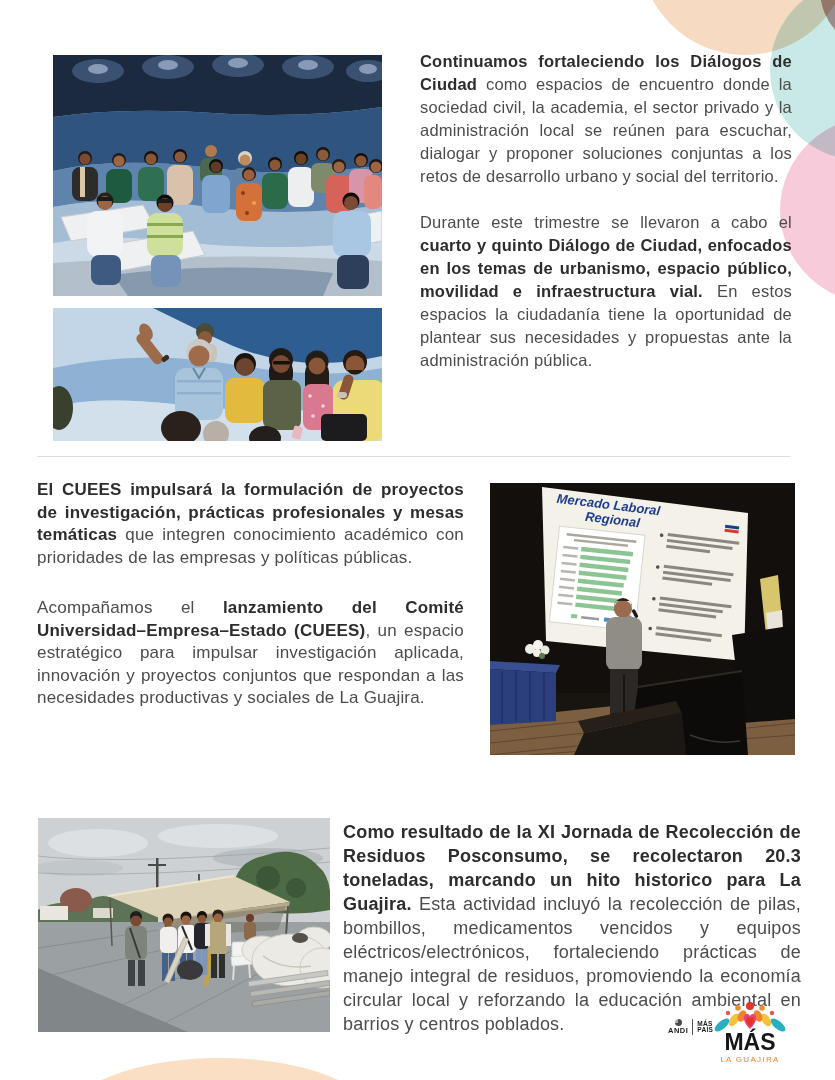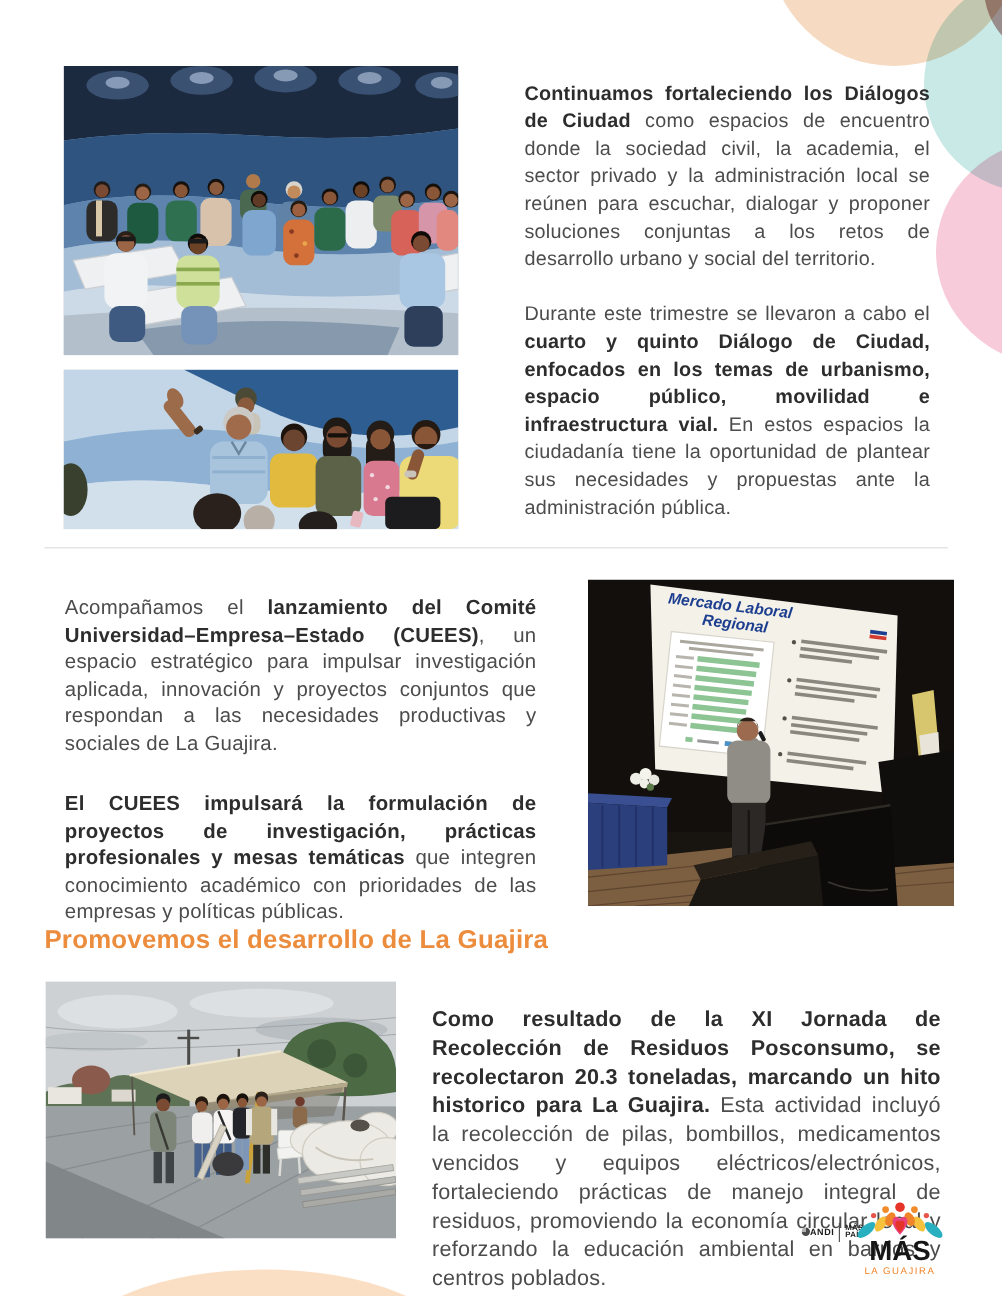--- a/index.html
+++ b/index.html
@@ -14,32 +14,32 @@
   .deco-bottom-peach{left:65px;top:1058px;width:310px;height:124px;background:#fbdfc4;}
   
   .photo{position:absolute;margin:0;overflow:hidden;background:#d8dde2;}
   .photo svg{display:block;width:100%;height:100%;}
   .photo-group{left:53px;top:55px;width:329px;height:241px;}
   .photo-audience{left:53px;top:308px;width:329px;height:133px;}
   .photo-presentation{left:490px;top:483px;width:305px;height:272px;}
   .photo-tent{left:38px;top:818px;width:292px;height:214px;}
   
   .txt{position:absolute;color:#4c4c4c;text-align:justify;letter-spacing:0.2px;}
-  .txt p{margin:17px;}
+  .txt p{margin:0;}
   .txt b{color:#2d2d2d;font-weight:700;}
   .sec1-text{left:420px;top:50px;width:372px;font-size:16.5px;line-height:23px;}
   .sec1-text p + p{margin-top:23px;}
   .sec2-text{left:37px;top:479px;width:427px;font-size:17px;line-height:22.5px;}
   .sec2-text p + p{margin-top:28px;}
   .sec3-text{left:343px;top:820px;width:458px;font-size:18px;line-height:24px;}
   .divider{position:absolute;left:37px;top:456px;width:753px;height:1px;background:#dedede;}
   .orange-heading{position:absolute;left:37px;top:771px;width:500px;margin:0;font-size:21.5px;font-weight:700;color:#ec8c3d;letter-spacing:0.2px;}
   
   .andi-logo{position:absolute;left:668px;top:1019px;display:flex;align-items:center;gap:4px;color:#1a1a1a;}
-  .andi-col{display:flex;flex-direction:row;align-items:center;line-height:1;}
+  .andi-col{display:flex;flex-direction:column;align-items:center;line-height:1;}
   .andi-emblem{width:7px;height:7px;border-radius:50%;background:conic-gradient(#4a4a4a 0 260deg,#b0b0b0 0);margin-bottom:1px;}
   .andi-text{font-size:7.5px;font-weight:700;letter-spacing:0.5px;}
   .logo-sep{width:1px;height:16px;background:#555;}
   .maspais-col{display:flex;flex-direction:column;line-height:1;font-size:6.5px;font-weight:700;letter-spacing:0.3px;}
   .mas-logo{position:absolute;left:710px;top:1001px;width:80px;text-align:center;line-height:1;}
   .mas-burst{display:block;margin:0 auto;}
   .mas-title{font-size:23px;font-weight:900;color:#161616;letter-spacing:0px;margin-top:-2px;}
   .mas-sub{font-size:8px;font-weight:400;color:#f08428;letter-spacing:1.3px;margin-top:2px;}
 </style>
 </head>
@@ -253,22 +253,22 @@
   </figure>
 
   <div class="txt sec1-text">
     <p><b>Continuamos fortaleciendo los Diálogos de Ciudad</b><span> como espacios de encuentro donde la sociedad civil, la academia, el sector privado y la administración local se reúnen para escuchar, dialogar y proponer soluciones conjuntas a los retos de desarrollo urbano y social del territorio.</span></p>
     <p><span>Durante este trimestre se llevaron a cabo el </span><b>cuarto y quinto Diálogo de Ciudad, enfocados en los temas de urbanismo, espacio público, movilidad e infraestructura vial.</b><span> En estos espacios la ciudadanía tiene la oportunidad de plantear sus necesidades y propuestas ante la administración pública.</span></p>
   </div>
 
   <div class="divider"></div>
 
   <div class="txt sec2-text">
+    <p><b>El CUEES impulsará la formulación de proyectos de investigación, prácticas profesionales y mesas temáticas</b><span> que integren conocimiento académico con prioridades de las empresas y políticas públicas.</span></p>
     <p><span>Acompañamos el </span><b>lanzamiento del Comité Universidad–Empresa–Estado (CUEES)</b><span>, un espacio estratégico para impulsar investigación aplicada, innovación y proyectos conjuntos que respondan a las necesidades productivas y sociales de La Guajira.</span></p>
-    <p><b>El CUEES impulsará la formulación de proyectos de investigación, prácticas profesionales y mesas temáticas</b><span> que integren conocimiento académico con prioridades de las empresas y políticas públicas.</span></p>
   </div>
 
   <figure class="photo photo-presentation" title="Conferencista en tarima frente a pantalla con presentación">
     <svg viewBox="0 0 305 272" preserveAspectRatio="none">
       <rect width="305" height="272" fill="#181410"></rect>
       <rect width="305" height="210" fill="#120f0c"></rect>
 
       <polygon points="52,4 258,30 254,178 56,158" fill="#f4f1e9"></polygon>
       <text x="118" y="26" transform="rotate(7 118 26)" font-size="13" font-weight="bold" font-style="italic" fill="#1d3e8f" text-anchor="middle" font-family="Liberation Sans, sans-serif">Mercado Laboral</text>
       <text x="122" y="41" transform="rotate(7 122 41)" font-size="13" font-weight="bold" font-style="italic" fill="#1d3e8f" text-anchor="middle" font-family="Liberation Sans, sans-serif">Regional</text>
@@ -364,21 +364,20 @@
 
       <polygon points="242,152 305,142 305,236 252,240" fill="#100e0c"></polygon>
       <polygon points="148,204 252,188 258,272 138,272" fill="#0c0b0a"></polygon>
       <line x1="148" y1="204" x2="252" y2="188" stroke="#2e2a24" stroke-width="2"></line>
       <polygon points="88,238 186,218 192,230 94,250" fill="#262018"></polygon>
       <polygon points="94,250 192,230 196,272 84,272" fill="#1b1712"></polygon>
       <path d="M200,252 Q225,262 250,258" stroke="#3a3630" stroke-width="1.5" fill="none"></path>
     </svg>
   </figure>
 
-  <h2 class="orange-heading">Promovemos el desarrollo de La Guajira</h2>
 
   <figure class="photo photo-tent" title="Carpa de la Jornada de Recolección de Residuos Posconsumo en plaza pública">
     <svg viewBox="0 0 292 214" preserveAspectRatio="none">
       <rect width="292" height="214" fill="#cdd1d4"></rect>
       <ellipse cx="60" cy="25" rx="50" ry="14" fill="#dde0e2"></ellipse>
       <ellipse cx="180" cy="18" rx="60" ry="12" fill="#dde0e2"></ellipse>
       <ellipse cx="230" cy="40" rx="55" ry="10" fill="#b9bec2"></ellipse>
       <ellipse cx="40" cy="50" rx="45" ry="8" fill="#c2c7ca"></ellipse>
       <path d="M0,38 Q80,48 292,30" stroke="#9aa0a4" stroke-width="0.7" fill="none"></path>
       <path d="M0,55 Q100,60 292,44" stroke="#9aa0a4" stroke-width="0.7" fill="none"></path>

